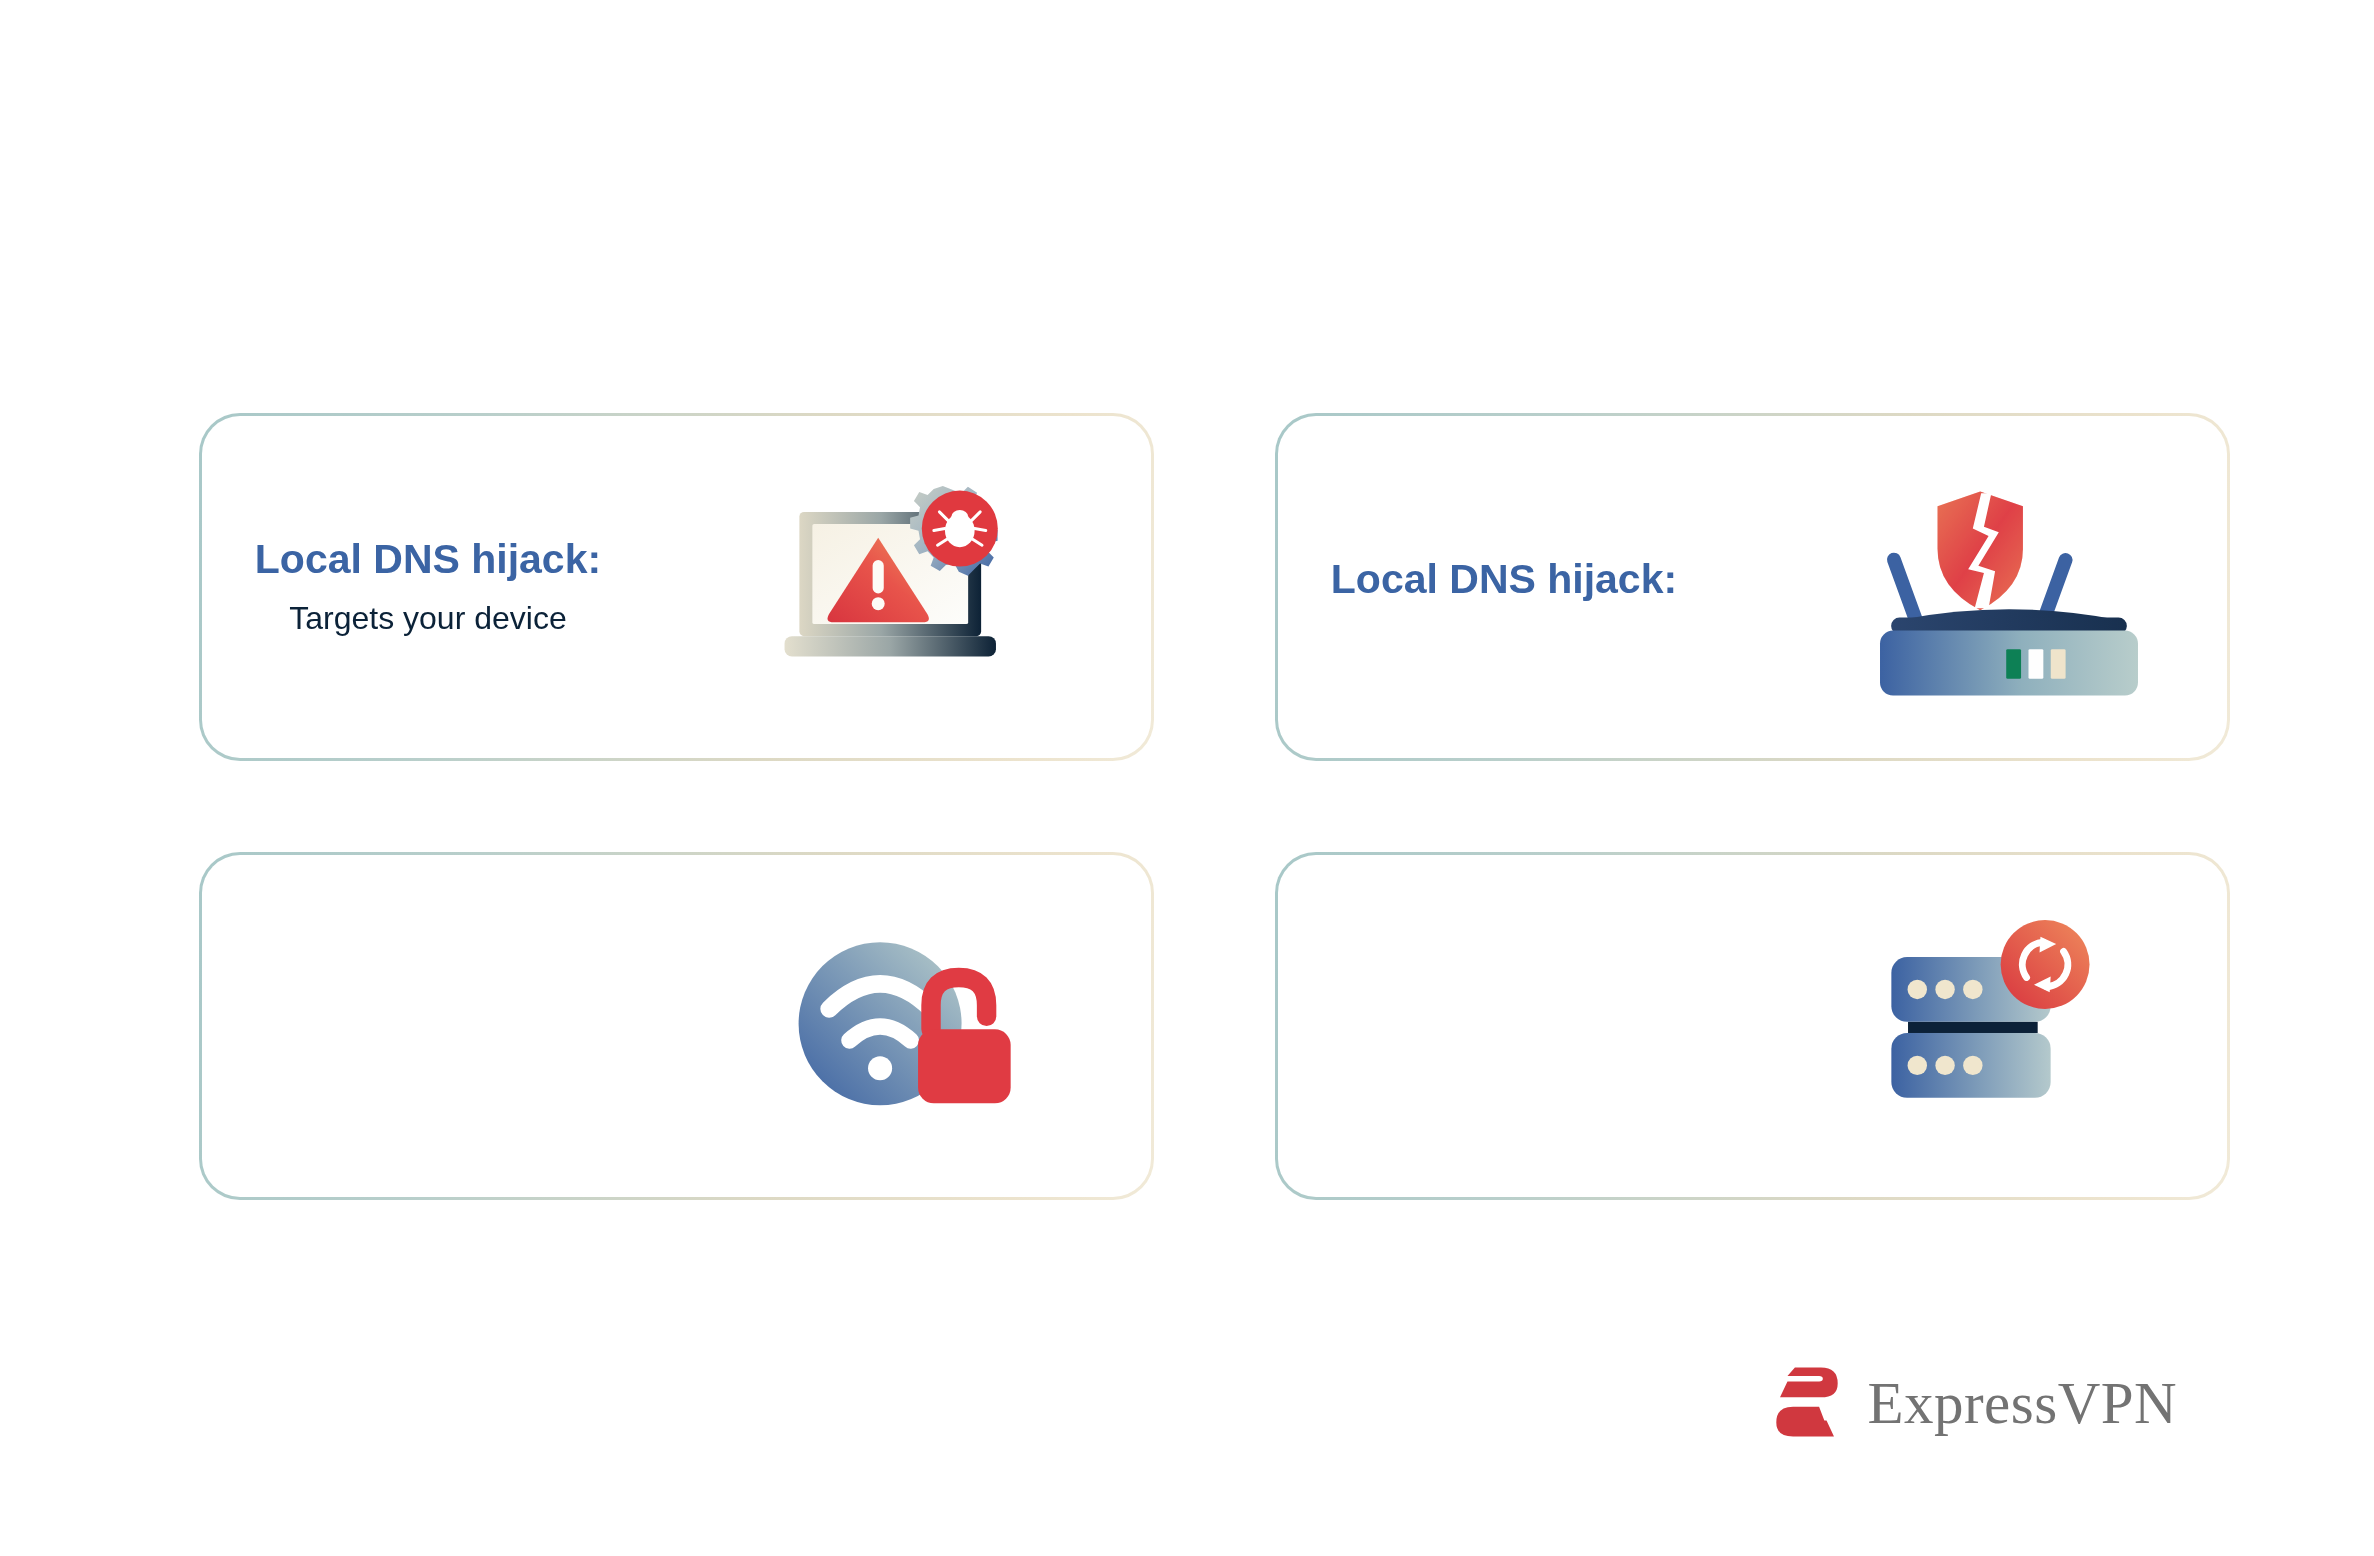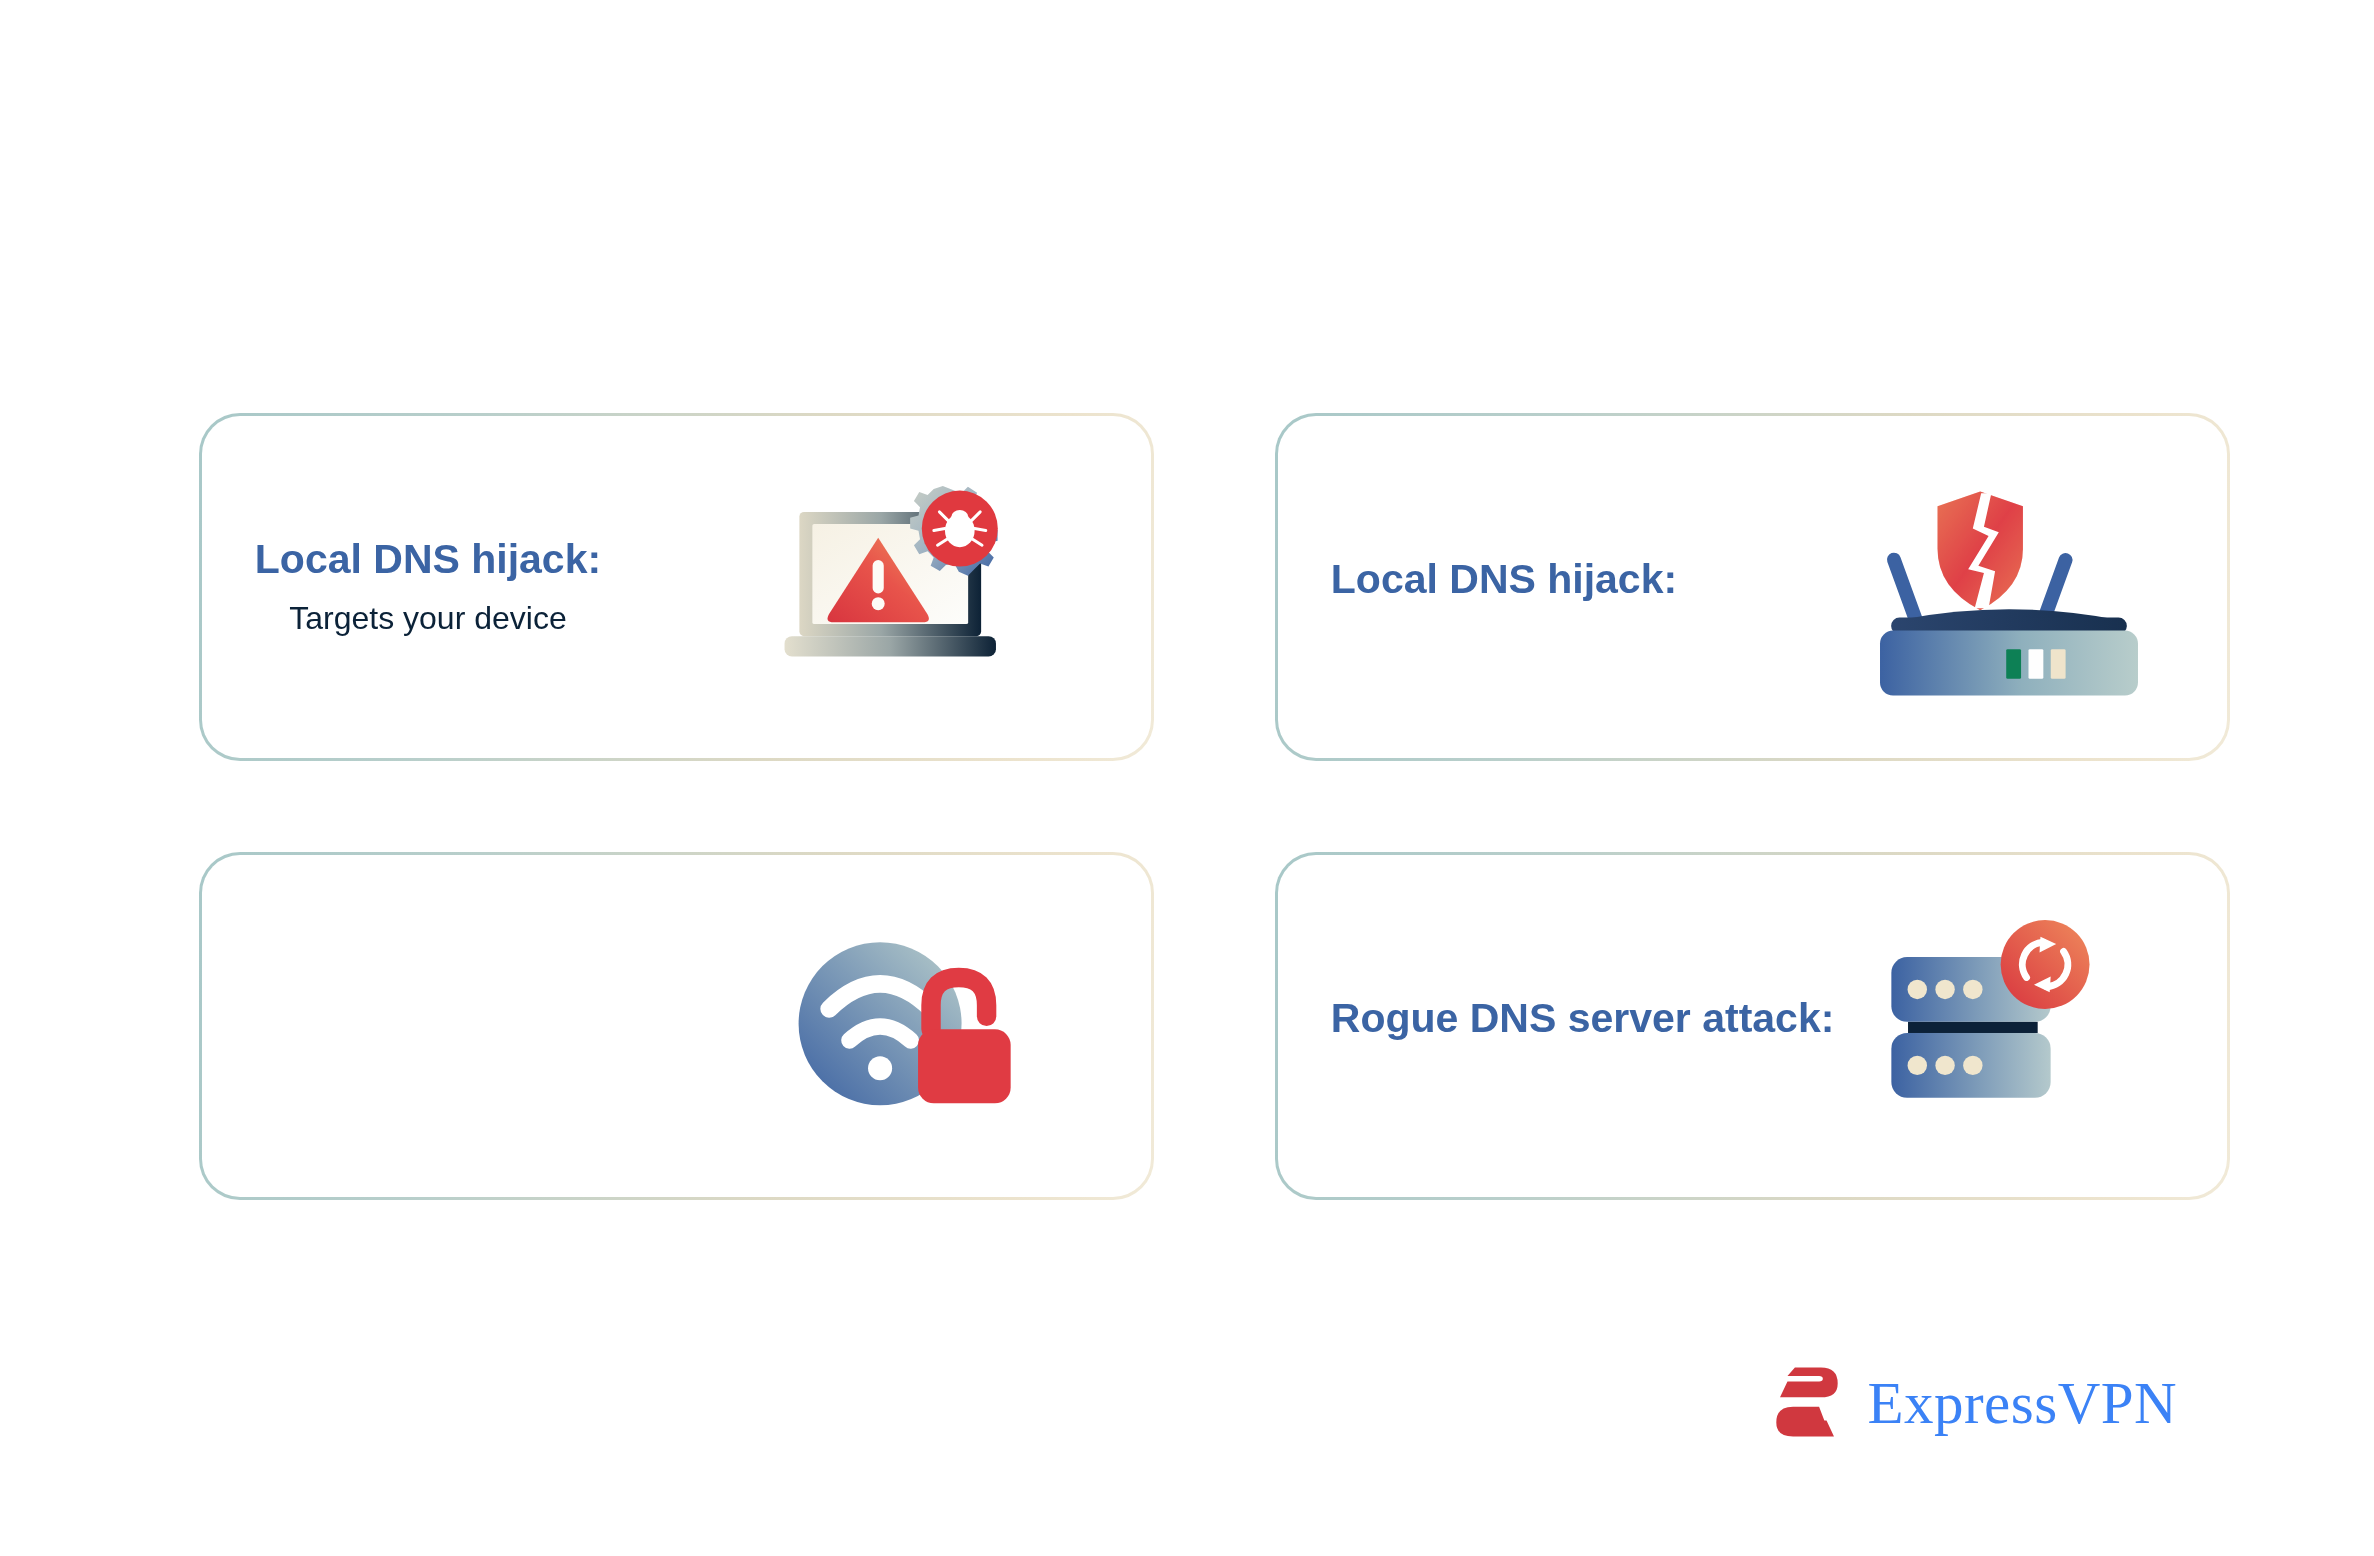--- a/index.html
+++ b/index.html
@@ -119,21 +119,21 @@
     left: 1767px;
     top: 1362px;
     display: flex;
     align-items: center;
     gap: 20.4px;
   }
   .logo-mark { flex: 0 0 auto; }
   .logo-word {
     font-family: "Liberation Serif", serif;
     font-size: 59px;
-    color: #3b82f6;
+    color: #737373;
     letter-spacing: 0.5px;
     line-height: 1;
   }
 </style>
 </head>
 <body>
 
 <div class="infographic">
 
 
@@ -270,21 +270,20 @@
             <path d="M150 118 L150 92 Q150 62 180 62 Q210 62 210 92 L210 104" fill="none" stroke="#e03b43" stroke-width="21" stroke-linecap="round"></path>
             <rect x="136" y="118" width="100" height="80" rx="17" fill="#e03b43"></rect>
           </svg>
         </div>
       </div>
     </div>
 
     <div class="card">
       <div class="card-inner">
         <div class="card-text">
-          <p class="card-heading">Rogue DNS server attack:</p>
         </div>
         <div class="card-art art-4">
           <svg width="232" height="213" viewBox="0 0 250 230" xmlns="http://www.w3.org/2000/svg">
             <defs>
               <linearGradient id="srvGrad" x1="0" y1="0" x2="1" y2="0">
                 <stop offset="0%" stop-color="#3c62a2"></stop>
                 <stop offset="55%" stop-color="#7e9cb9"></stop>
                 <stop offset="100%" stop-color="#b4c9cc"></stop>
               </linearGradient>
               <linearGradient id="reroGrad" x1="0" y1="1" x2="1" y2="0">

